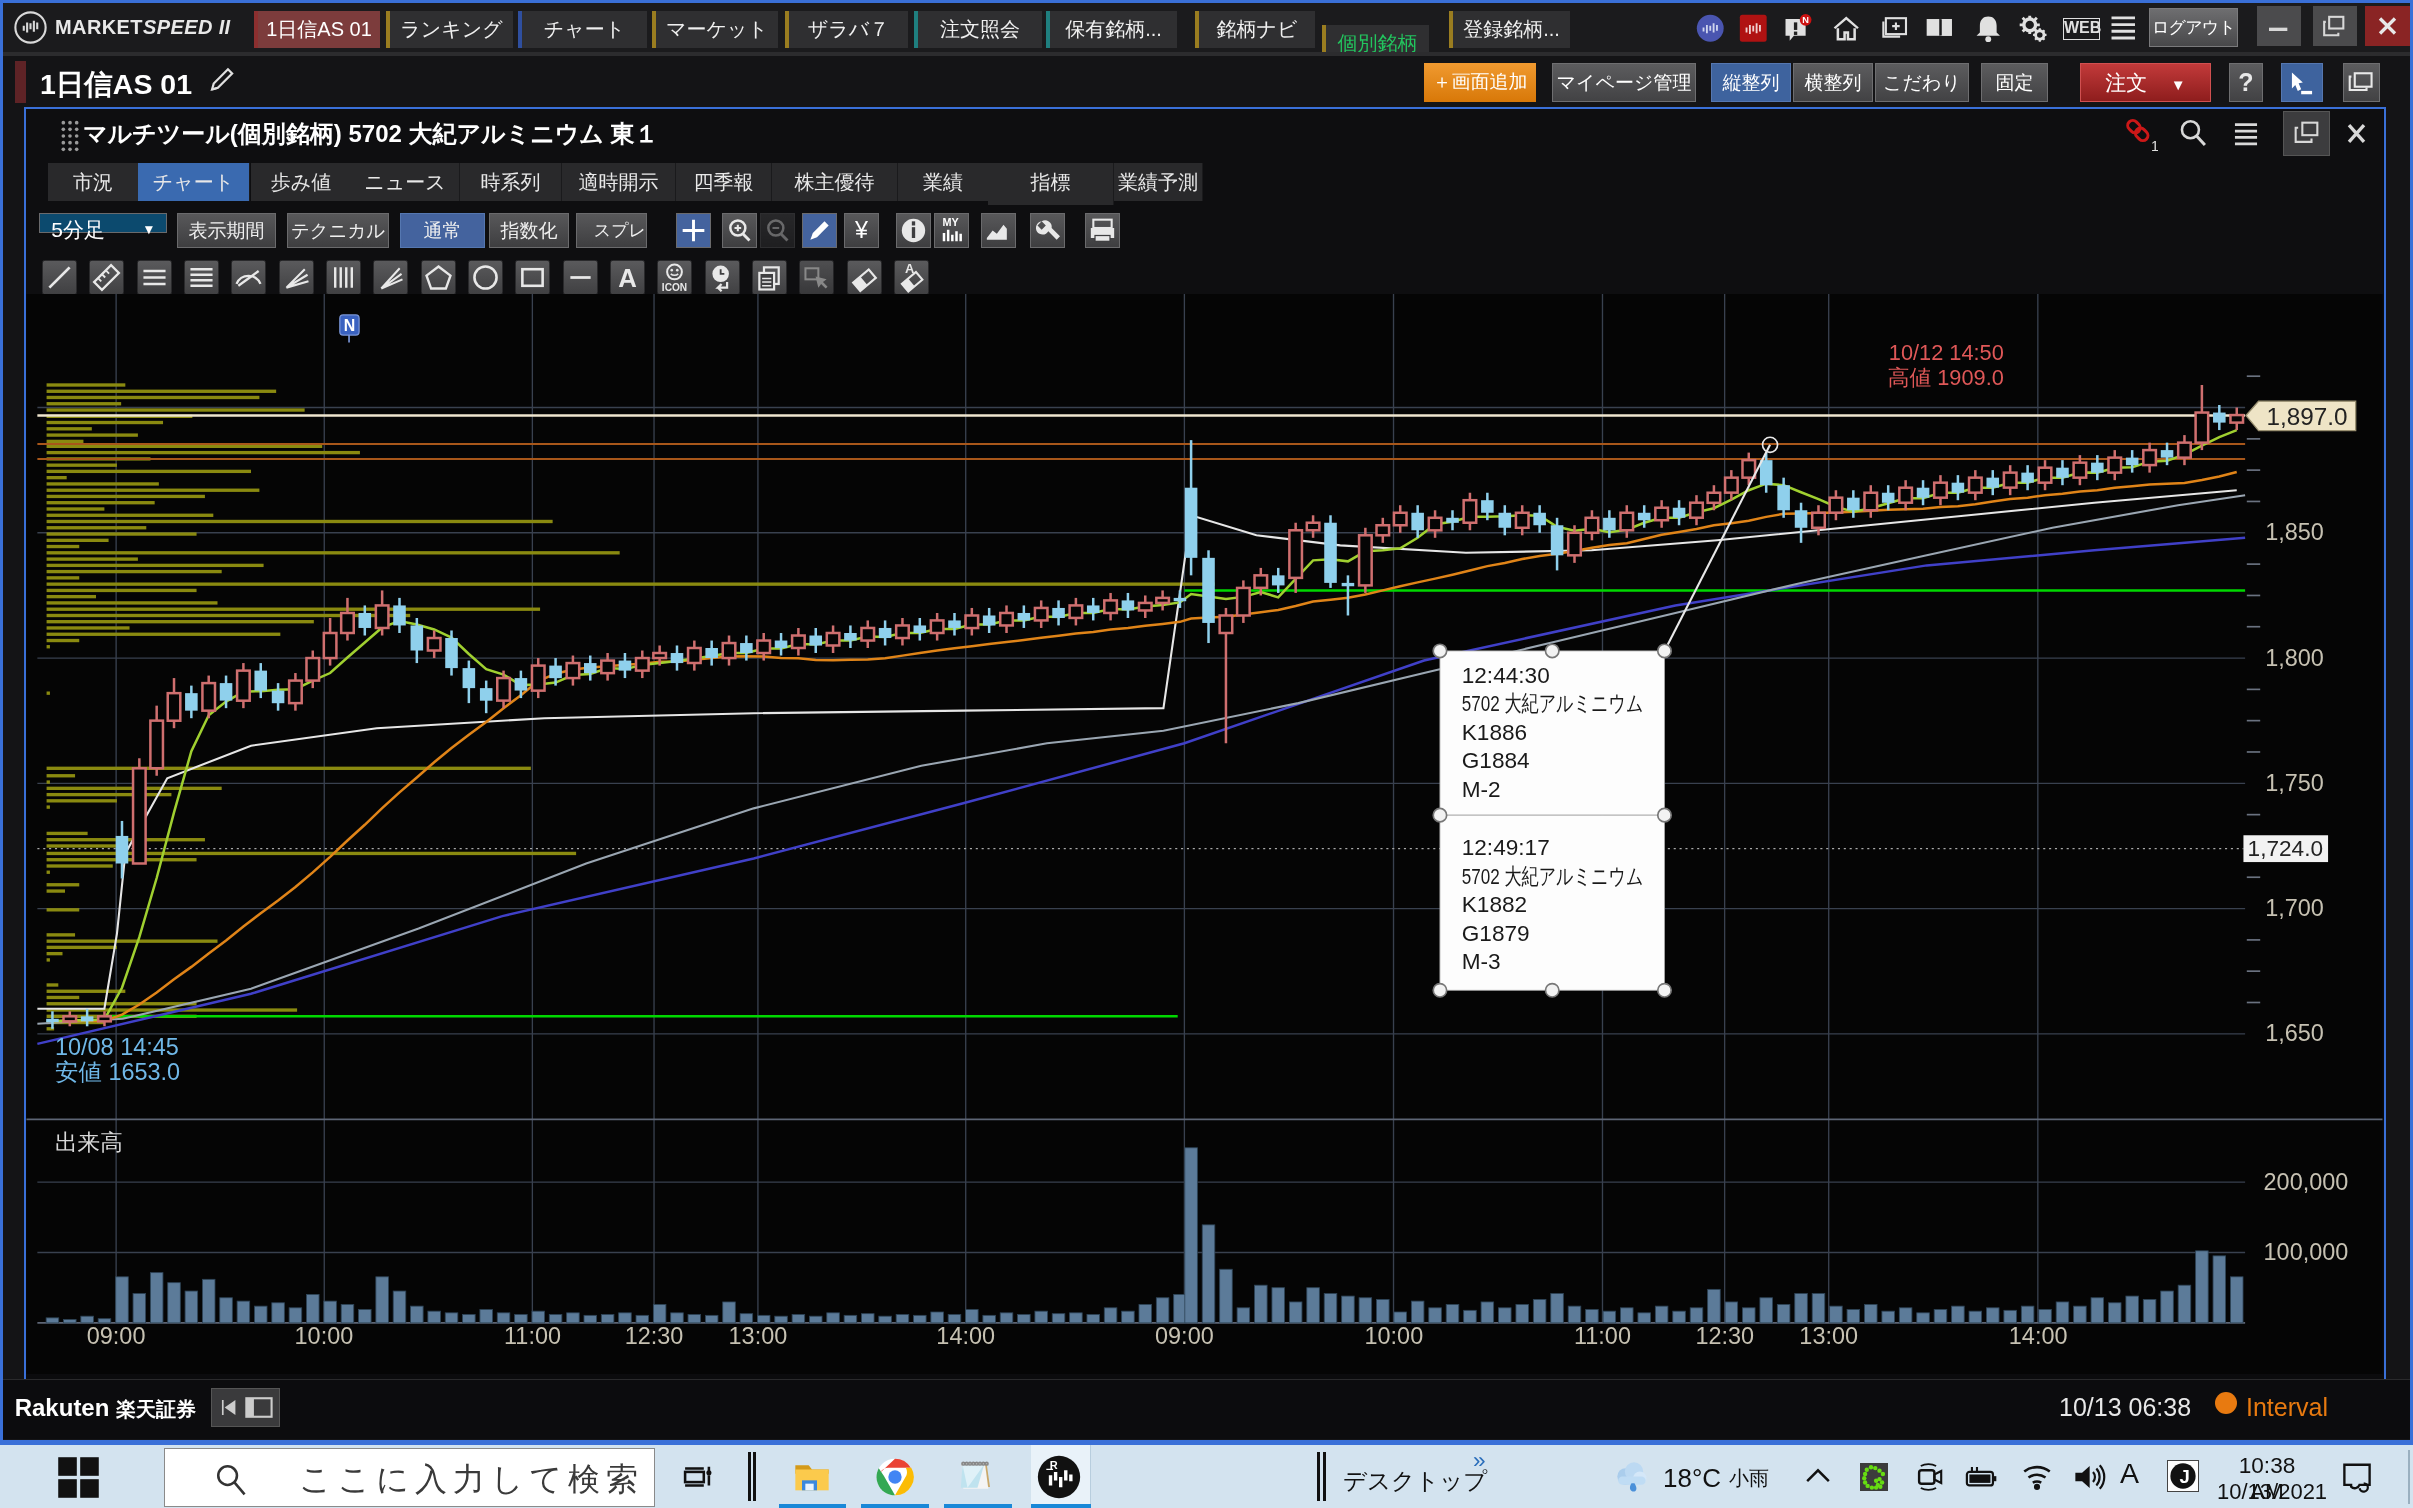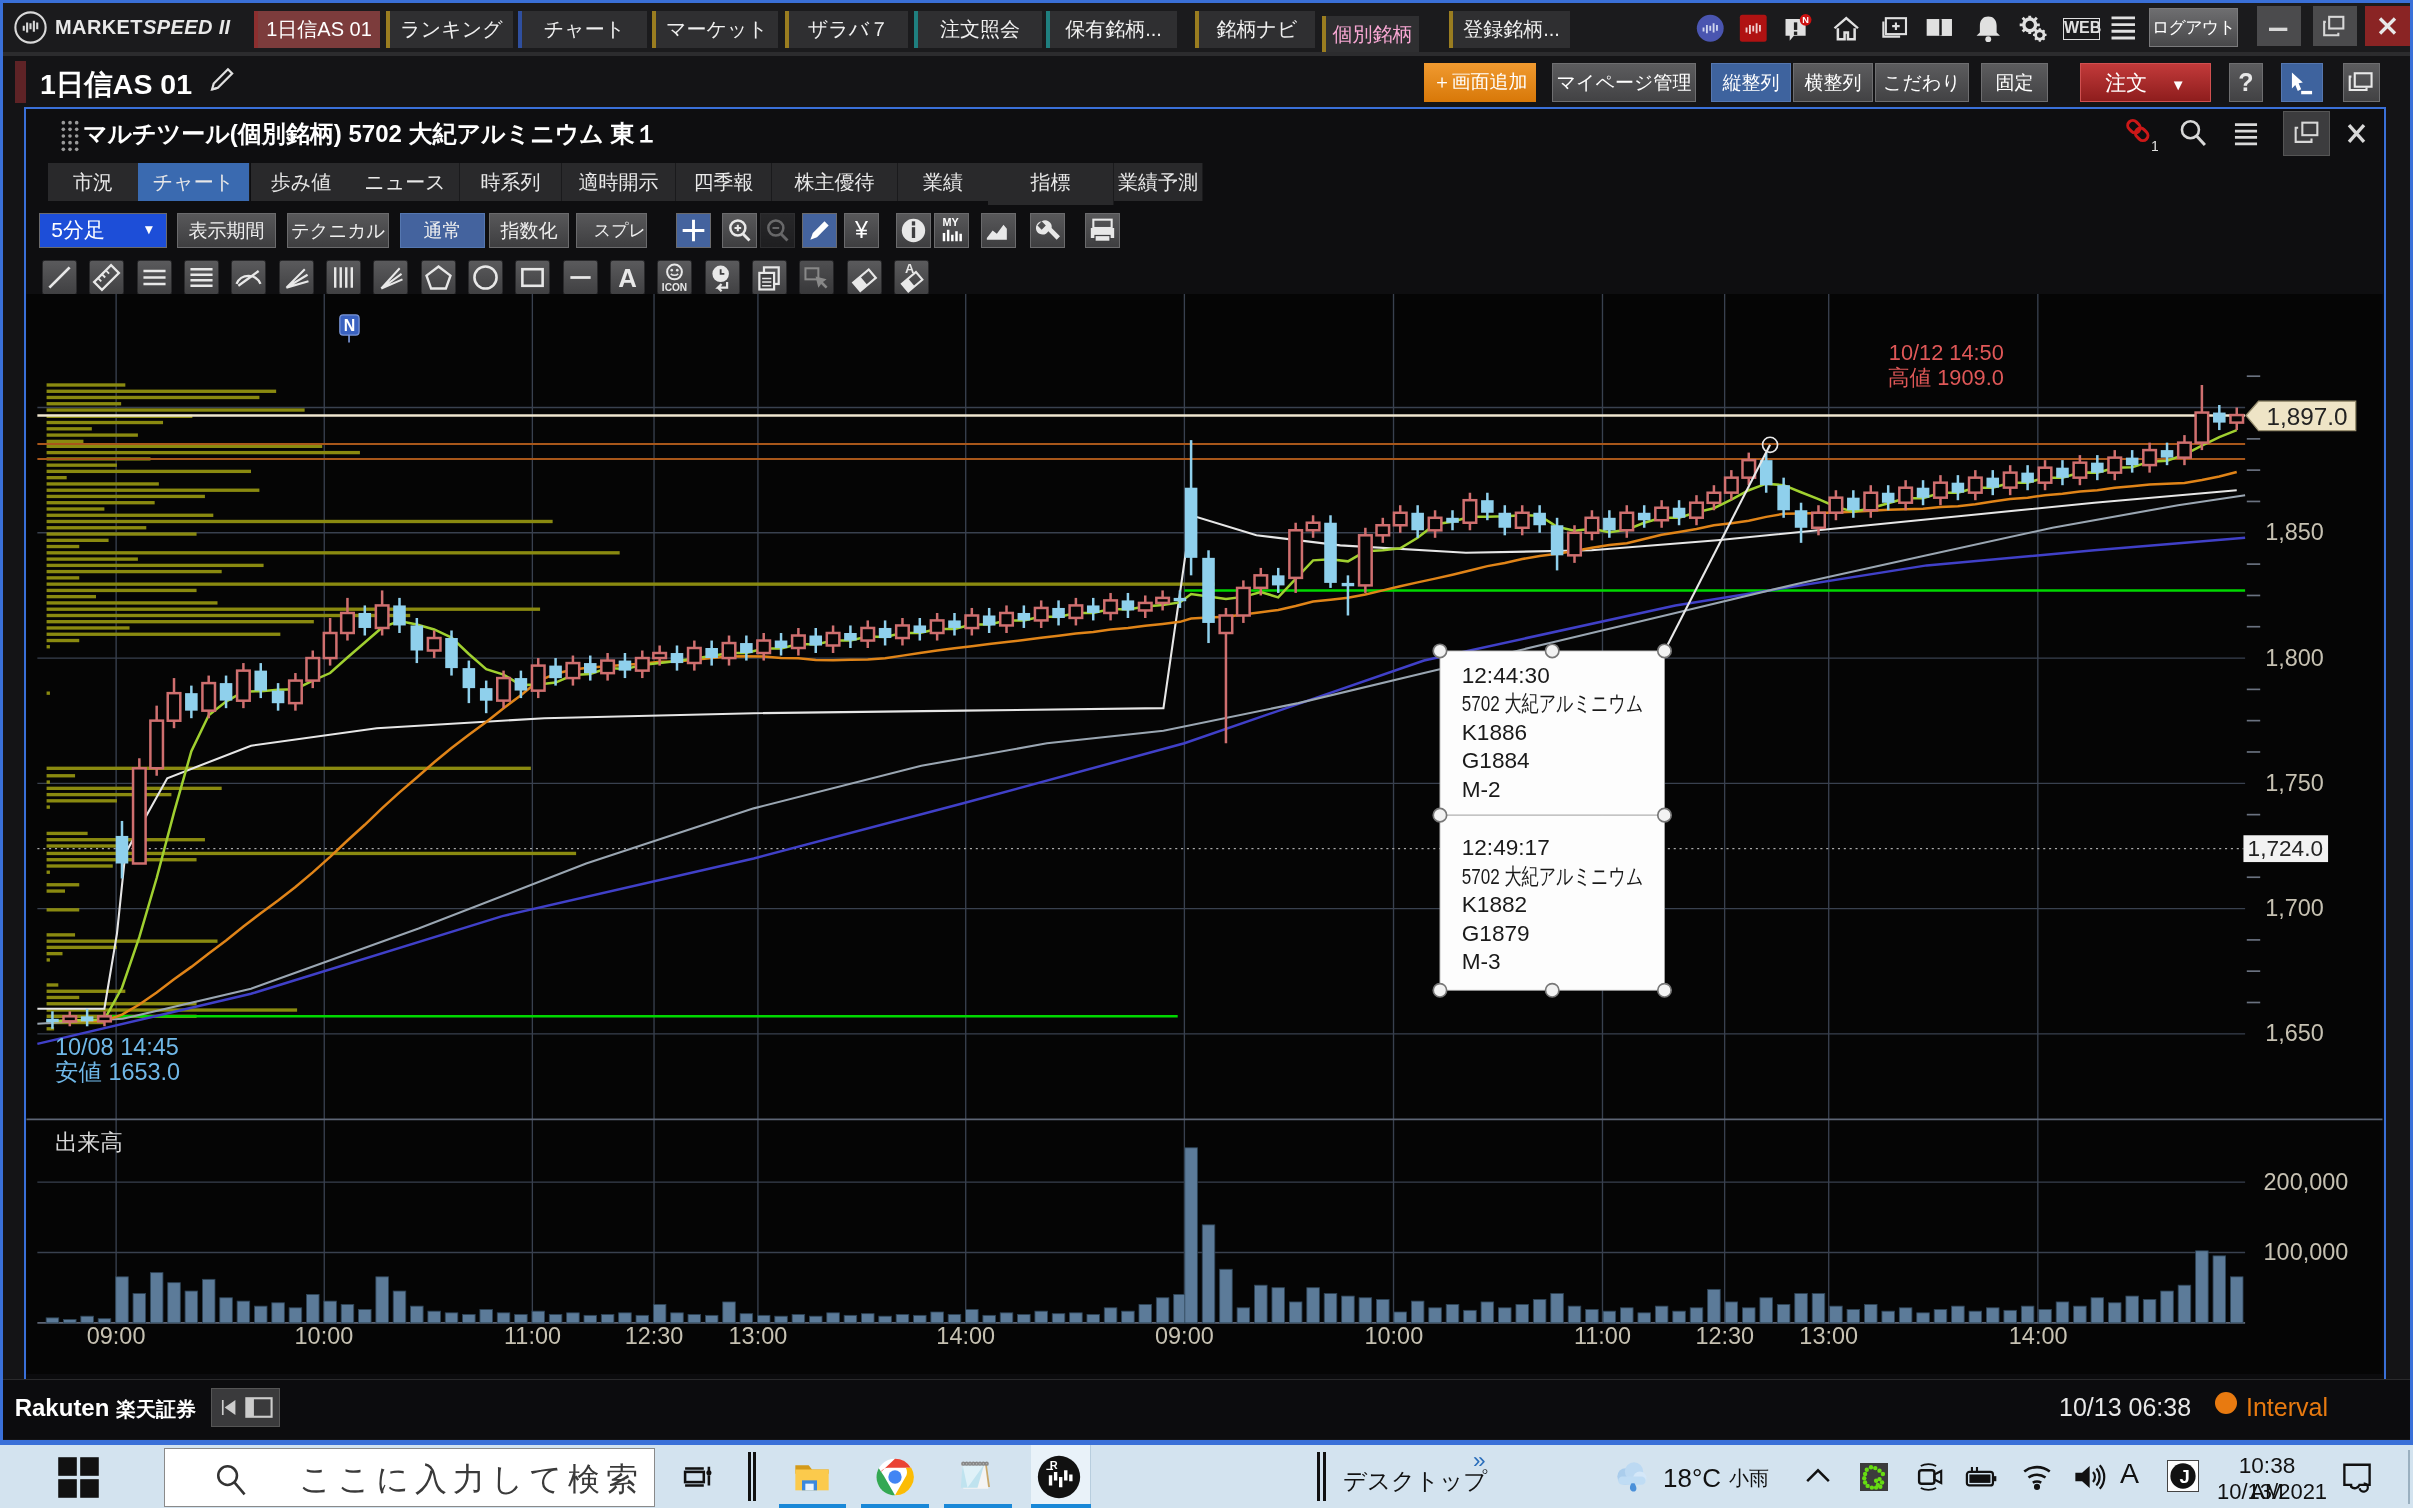--- a/index.html
+++ b/index.html
@@ -14,21 +14,21 @@
 </svg>
 <div class="abs" style="left:52px;top:13.4px;font-size:20px;color:#e8e8e8;letter-spacing:0.4px"><span style="font-weight:bold">MARKET</span><span style="font-weight:bold;font-style:italic">SPEED</span><span style="font-style:italic;font-weight:bold;margin-left:5.9px">II</span></div>
 <div class="abs" style="left:251px;top:7.5px;width:126px;height:37px;background:#7c3c3c;border-left:4.2px solid #8c2f2f;color:#fff;font-size:20px;line-height:37px;text-align:center">1日信AS 01</div>
 <div class="abs" style="left:383px;top:7.5px;width:127px;height:37px;background:#2f2f31;border-left:4.2px solid #9a7d20;color:#f0f0f0;font-size:20px;line-height:37px;text-align:center">ランキング</div>
 <div class="abs" style="left:515px;top:7.5px;width:129px;height:37px;background:#2f2f31;border-left:4.2px solid #2f4f9f;color:#f0f0f0;font-size:20px;line-height:37px;text-align:center">チャート</div>
 <div class="abs" style="left:649px;top:7.5px;width:126px;height:37px;background:#2f2f31;border-left:4.2px solid #9a7d20;color:#f0f0f0;font-size:20px;line-height:37px;text-align:center">マーケット</div>
 <div class="abs" style="left:782px;top:7.5px;width:123px;height:37px;background:#2f2f31;border-left:4.2px solid #9a7d20;color:#f0f0f0;font-size:20px;line-height:37px;text-align:center">ザラバ７</div>
 <div class="abs" style="left:911px;top:7.5px;width:128px;height:37px;background:#2f2f31;border-left:4.2px solid #1f7f7f;color:#f0f0f0;font-size:20px;line-height:37px;text-align:center">注文照会</div>
 <div class="abs" style="left:1043px;top:7.5px;width:131px;height:37px;background:#2f2f31;border-left:4.2px solid #1f7f7f;color:#f0f0f0;font-size:20px;line-height:37px;text-align:center">保有銘柄...</div>
 <div class="abs" style="left:1192px;top:7.5px;width:120px;height:37px;background:#2f2f31;border-left:4.2px solid #9a7d20;color:#f0f0f0;font-size:20px;line-height:37px;text-align:center">銘柄ナビ</div>
-<div class="abs" style="left:1319px;top:13px;width:97px;height:37px;background:#2f2f31;border-left:4.2px solid #9a7d20;color:#f9a8d4;font-size:20px;line-height:37px;text-align:center">個別銘柄</div>
+<div class="abs" style="left:1319px;top:22px;width:107px;height:37px;background:#2f2f31;border-left:4.2px solid #9a7d20;color:#22c55e;font-size:20px;line-height:37px;text-align:center">個別銘柄</div>
 <div class="abs" style="left:1446px;top:7.5px;width:121px;height:37px;background:#2f2f31;border-left:4.2px solid #9a7d20;color:#f0f0f0;font-size:20px;line-height:37px;text-align:center">登録銘柄...</div>
 <svg class="abs" style="left:1693px;top:11px" width="28.5" height="28.5" viewBox="0 0 34 34">
         <circle cx="17" cy="17" r="16" fill="#4a55b0"></circle>
         <path d="M9 21 v-5 M13 23 v-10 M17 20 v-6 M21 22 v-11 M25 20 v-7" stroke="#cfd4ee" stroke-width="2.2"></path>
       </svg>
 <svg class="abs" style="left:1736px;top:11px" width="28.5" height="28.5" viewBox="0 0 34 34">
         <rect x="1" y="1" width="32" height="32" rx="3" fill="#b01212"></rect>
         <path d="M9 22 v-6 M13 24 v-11 M17 21 v-7 M21 23 v-12 M25 21 v-8" stroke="#f0d0d0" stroke-width="2.2"></path>
       </svg>
 <svg class="abs" style="left:1780px;top:11px" width="28.5" height="28.5" viewBox="0 0 34 34">
@@ -161,21 +161,21 @@
 <div class="abs" style="left:225px;top:54px;width:101px;height:38px;background:#29292b;border-right:1.7px solid #1a1a1c;color:#e8e8e8;font-size:20px;line-height:38px;text-align:center">歩み値</div>
 <div class="abs" style="left:325px;top:54px;width:109px;height:38px;background:#29292b;border-right:1.7px solid #1a1a1c;color:#e8e8e8;font-size:20px;line-height:38px;text-align:center">ニュース</div>
 <div class="abs" style="left:434px;top:54px;width:102px;height:38px;background:#29292b;border-right:1.7px solid #1a1a1c;color:#e8e8e8;font-size:20px;line-height:38px;text-align:center">時系列</div>
 <div class="abs" style="left:536px;top:54px;width:114px;height:38px;background:#29292b;border-right:1.7px solid #1a1a1c;color:#e8e8e8;font-size:20px;line-height:38px;text-align:center">適時開示</div>
 <div class="abs" style="left:650px;top:54px;width:96px;height:38px;background:#29292b;border-right:1.7px solid #1a1a1c;color:#e8e8e8;font-size:20px;line-height:38px;text-align:center">四季報</div>
 <div class="abs" style="left:746px;top:54px;width:126px;height:38px;background:#29292b;border-right:1.7px solid #1a1a1c;color:#e8e8e8;font-size:20px;line-height:38px;text-align:center">株主優待</div>
 <div class="abs" style="left:872px;top:54px;width:91px;height:38px;background:#29292b;border-right:1.7px solid #1a1a1c;color:#e8e8e8;font-size:20px;line-height:38px;text-align:center">業績</div>
 <div class="abs" style="left:962px;top:54px;width:126px;height:52px;background:#29292b;border-right:1.7px solid #1a1a1c;color:#e8e8e8;font-size:20px;line-height:38px;text-align:center">指標</div>
 <div class="abs" style="left:1088px;top:54px;width:89px;height:38px;background:#29292b;border-right:1.7px solid #1a1a1c;color:#e8e8e8;font-size:20px;line-height:38px;text-align:center">業績予測</div>
 <div class="abs" style="left:0;top:96px;width:2357px;height:52px;background:#0e0e10"></div>
-<div class="abs" style="left:12.6px;top:104px;width:128px;height:35px;background:#1d4ed8;border:1.7px solid #6a6a6c;color:#fff;font-size:21px;line-height:32px;padding-left:11.7px">5分足<span style="float:right;margin-right:10px;font-size:13.4px;line-height:32px">▼</span></div>
+<div class="abs" style="left:12.6px;top:104px;width:128px;height:20px;background:#0c4a6e;border:1.7px solid #6a6a6c;color:#fff;font-size:21px;line-height:32px;padding-left:11.7px">5分足<span style="float:right;margin-right:10px;font-size:13.4px;line-height:32px">▼</span></div>
 <div class="abs" style="left:151px;top:104px;width:99px;height:35px;background:linear-gradient(#58585a,#3e3e40);border:0.8px solid #6a6a6c;color:#f0f0f0;font-size:19px;text-align:center;line-height:34px">表示期間</div>
 <div class="abs" style="left:261px;top:104px;width:102px;height:35px;background:linear-gradient(#58585a,#3e3e40);border:0.8px solid #6a6a6c;color:#f0f0f0;font-size:18.4px;text-align:center;line-height:34px">テクニカル</div>
 <div class="abs" style="left:374px;top:104px;width:85px;height:35px;background:#44639e;border:0.8px solid #5577b0;color:#f0f0f0;font-size:19px;text-align:center;line-height:34px">通常</div>
 <div class="abs" style="left:463px;top:104px;width:80px;height:35px;background:linear-gradient(#58585a,#3e3e40);border:0.8px solid #6a6a6c;color:#f0f0f0;font-size:19px;text-align:center;line-height:34px">指数化</div>
 <div class="abs" style="left:550px;top:104px;width:71px;height:35px;background:linear-gradient(#58585a,#3e3e40);border:0.8px solid #6a6a6c;color:#f0f0f0;font-size:17px;text-align:right;line-height:34px">スプレッド</div>
 <div class="abs" style="left:650px;top:104px;width:35px;height:35px;background:#44639e;border:0.8px solid #6a6a6c;opacity:1.0"></div>
 <svg width="35" height="35" viewBox="0 0 42 42" style="position:absolute;left:650px;top:104px;opacity:1.0">
         <path d="M21 8 v26 M8 21 h26" stroke="#fff" stroke-width="3.5"></path>
       </svg>
 <div class="abs" style="left:696px;top:104px;width:35px;height:35px;background:linear-gradient(#58585a,#3e3e40);border:0.8px solid #6a6a6c;opacity:1.0"></div>

